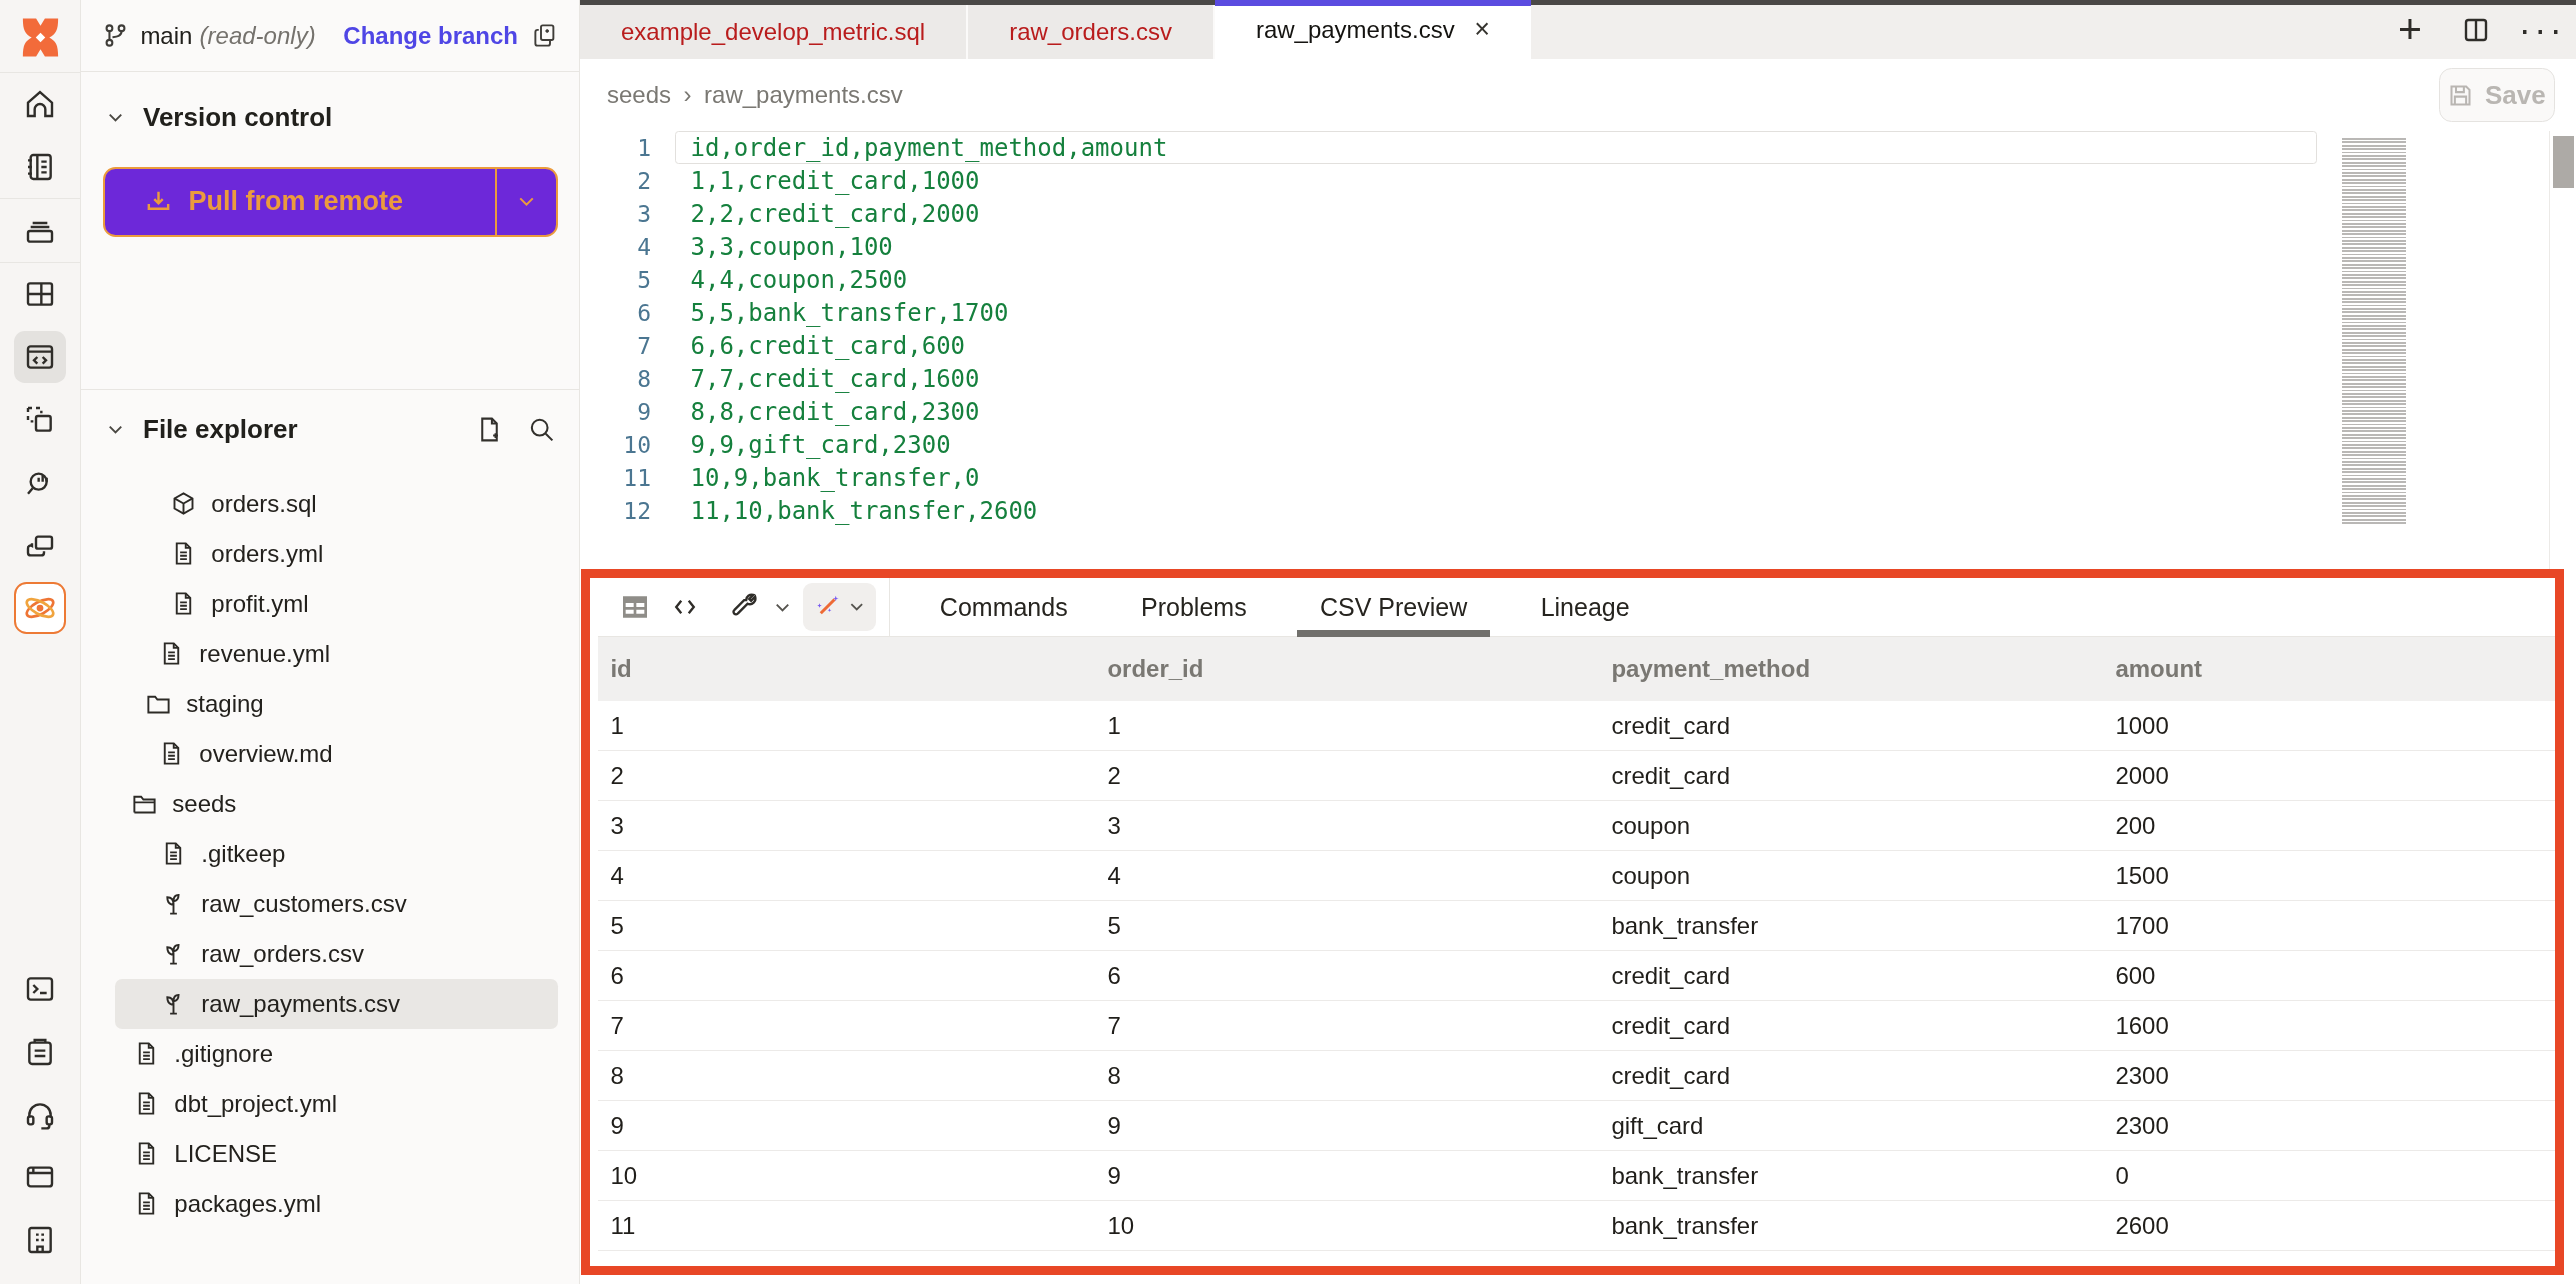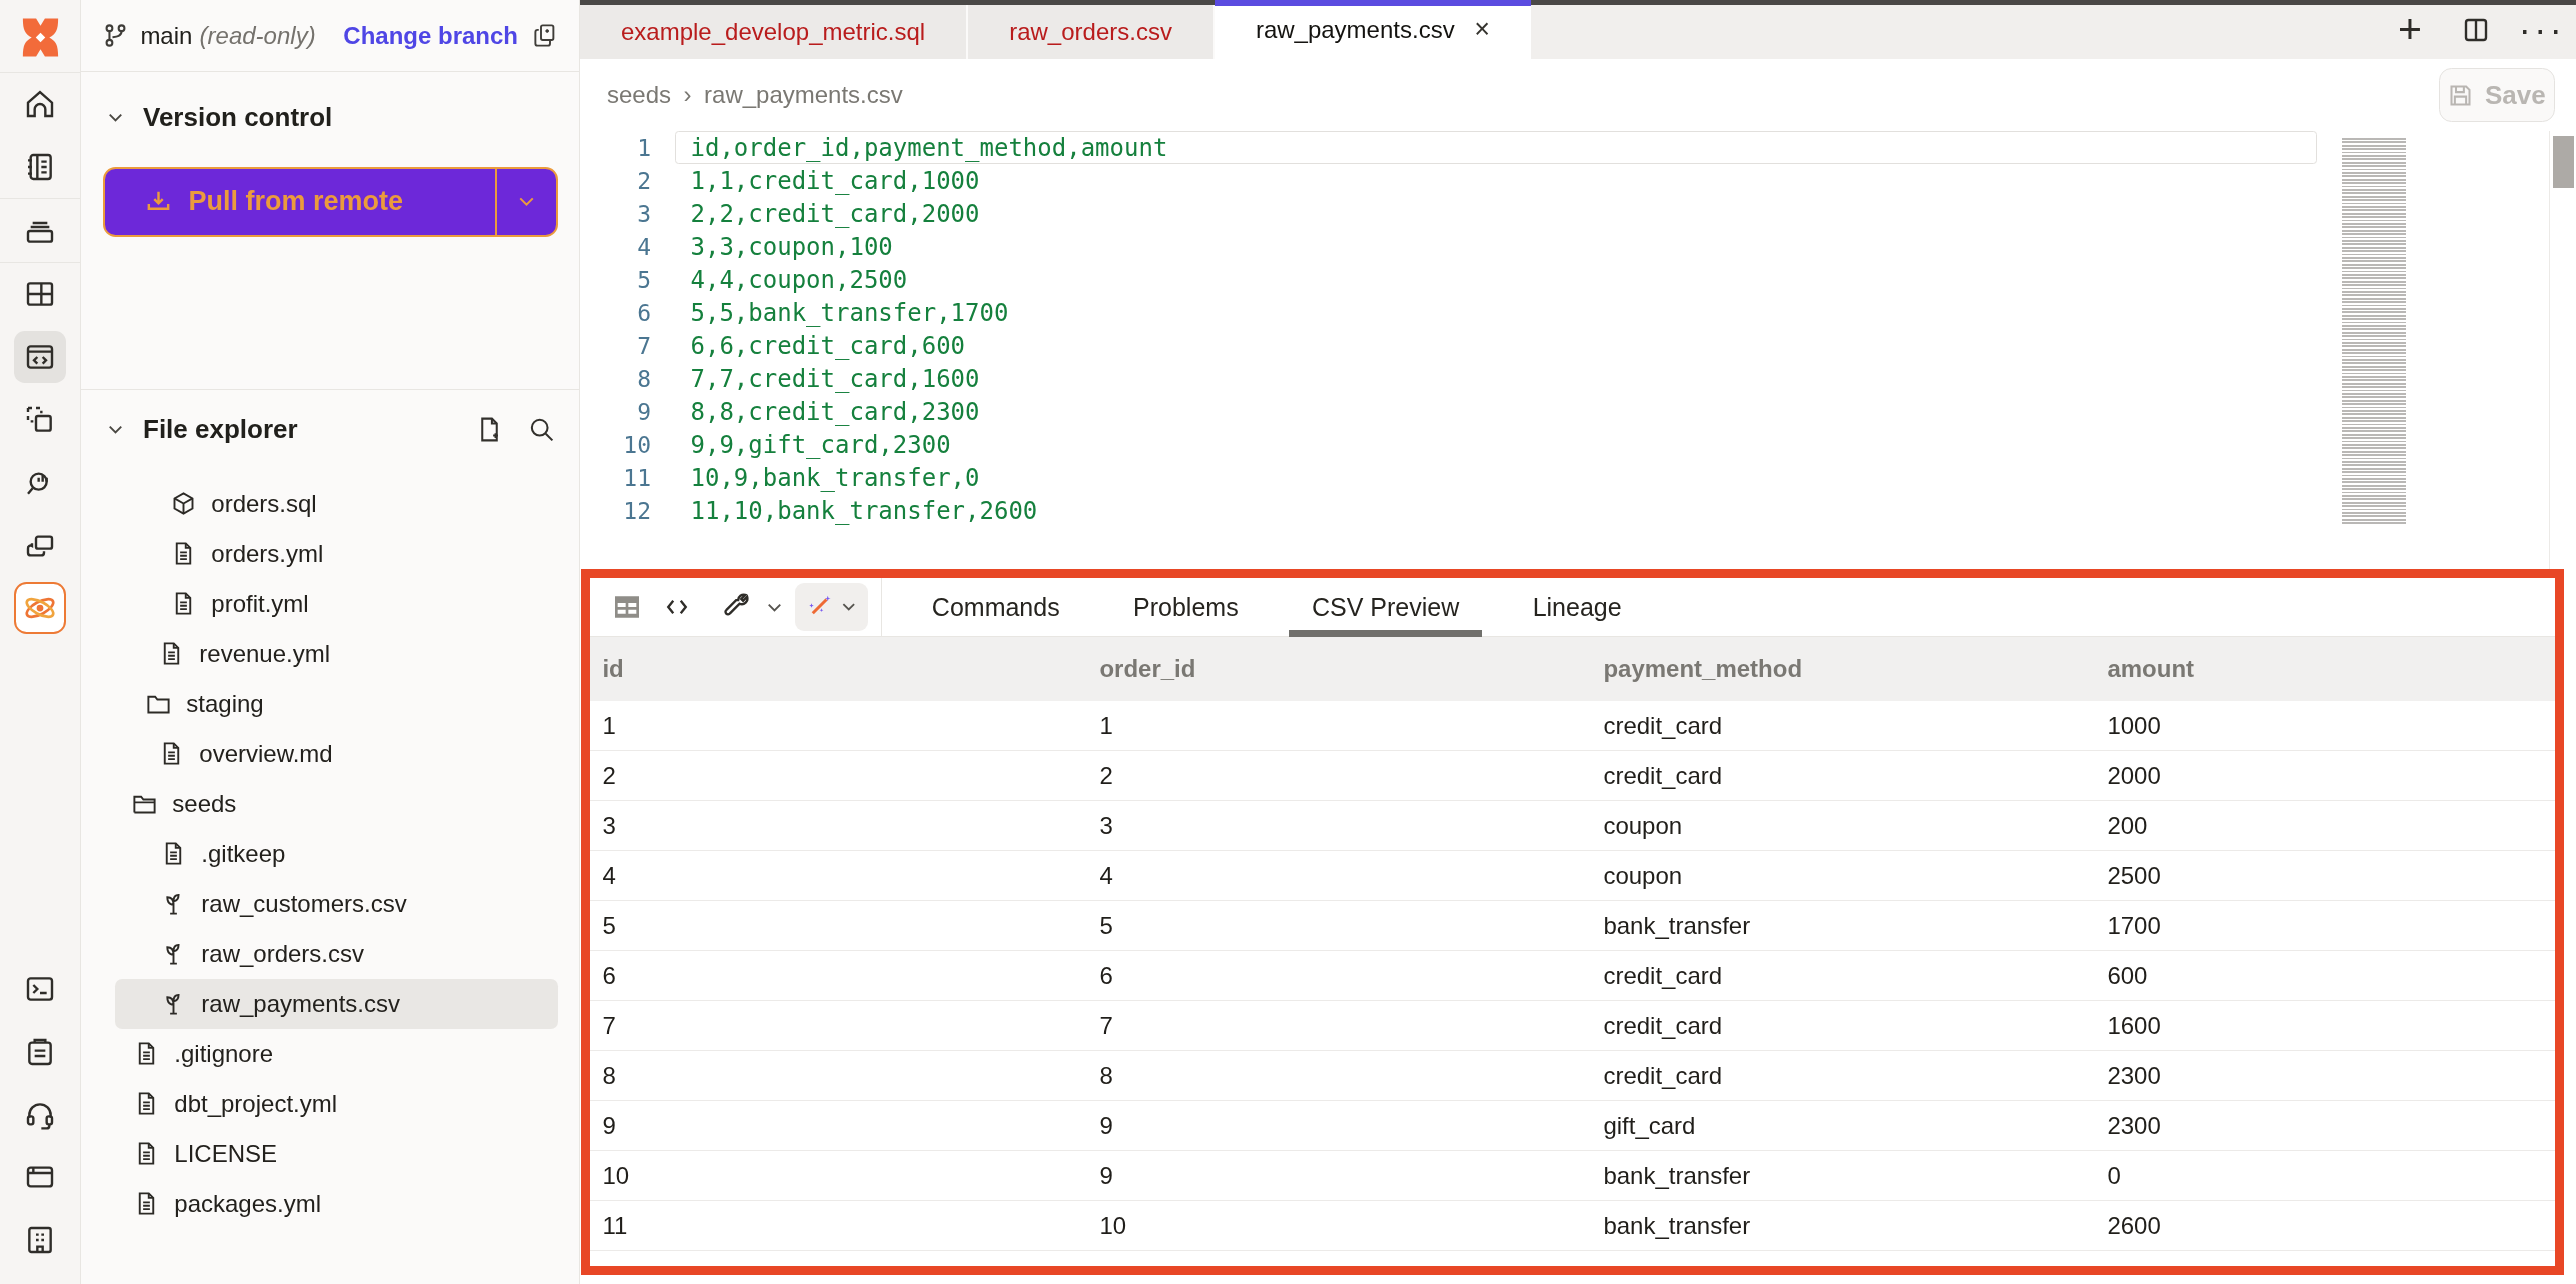--- a/index.html
+++ b/index.html
@@ -77,21 +77,21 @@
   .eline .code{font-family:"DejaVu Sans Mono",monospace;font-size:24px;color:#15803d;
     padding-left:21.5px;white-space:pre;}
   .eline.current::after{content:'';position:absolute;left:95px;right:259px;top:0;bottom:0;
     border:1.8px solid #e2e0dd;border-radius:3.6px;}
   .minimap{position:absolute;top:7.2px;right:170px;width:64px;height:386px;opacity:.55;
     background:repeating-linear-gradient(to bottom,#807d79 0 1.8px,transparent 1.8px 3.4px);}
   .vscroll{position:absolute;top:0;right:0;width:27px;height:438px;border-left:0.9px solid #eceae7;}
   .vthumb{position:absolute;top:5.4px;left:2.7px;width:21.5px;height:52px;background:#adaaa6;}
   
   .panel{position:absolute;left:0.9px;top:569px;width:1983px;height:706px;
-    border:9px solid var(--red);background:#fff;overflow:hidden;}
+    border:9px solid var(--red);background:#fff;overflow:hidden;padding-left:8px;}
   .ptoolbar{height:59px;display:flex;align-items:center;border-bottom:0.9px solid var(--border);padding-left:12.5px;}
   .pt-ico{display:flex;align-items:center;justify-content:center;width:50px;height:47px;cursor:pointer;color:#2f2d29;}
   .wand-box{display:flex;align-items:center;background:#f1efed;border-radius:9px;height:48px;
     padding:0 9px;margin-left:9px;cursor:pointer;}
   .pt-chev{color:#56544f;margin-left:3.6px;}
   .pt-div{width:0.9px;height:59px;background:var(--border);margin-left:12.5px;}
   .ptabs{display:flex;margin-left:43px;gap:59px;height:59px;}
   .ptab{position:relative;display:flex;align-items:center;font-size:25px;color:#26241f;
     padding:0 7.2px;cursor:pointer;}
   .ptab.active::after{content:'';position:absolute;left:-16px;right:-16px;bottom:0;height:6.3px;background:#71706c;}
@@ -641,21 +641,21 @@
           <div>3</div>
           <div>3</div>
           <div>coupon</div>
           <div>200</div>
         </div>
 
         <div class="trow">
           <div>4</div>
           <div>4</div>
           <div>coupon</div>
-          <div>2500</div>
+          <div>1500</div>
         </div>
 
         <div class="trow">
           <div>5</div>
           <div>5</div>
           <div>bank_transfer</div>
           <div>1700</div>
         </div>
 
         <div class="trow">

